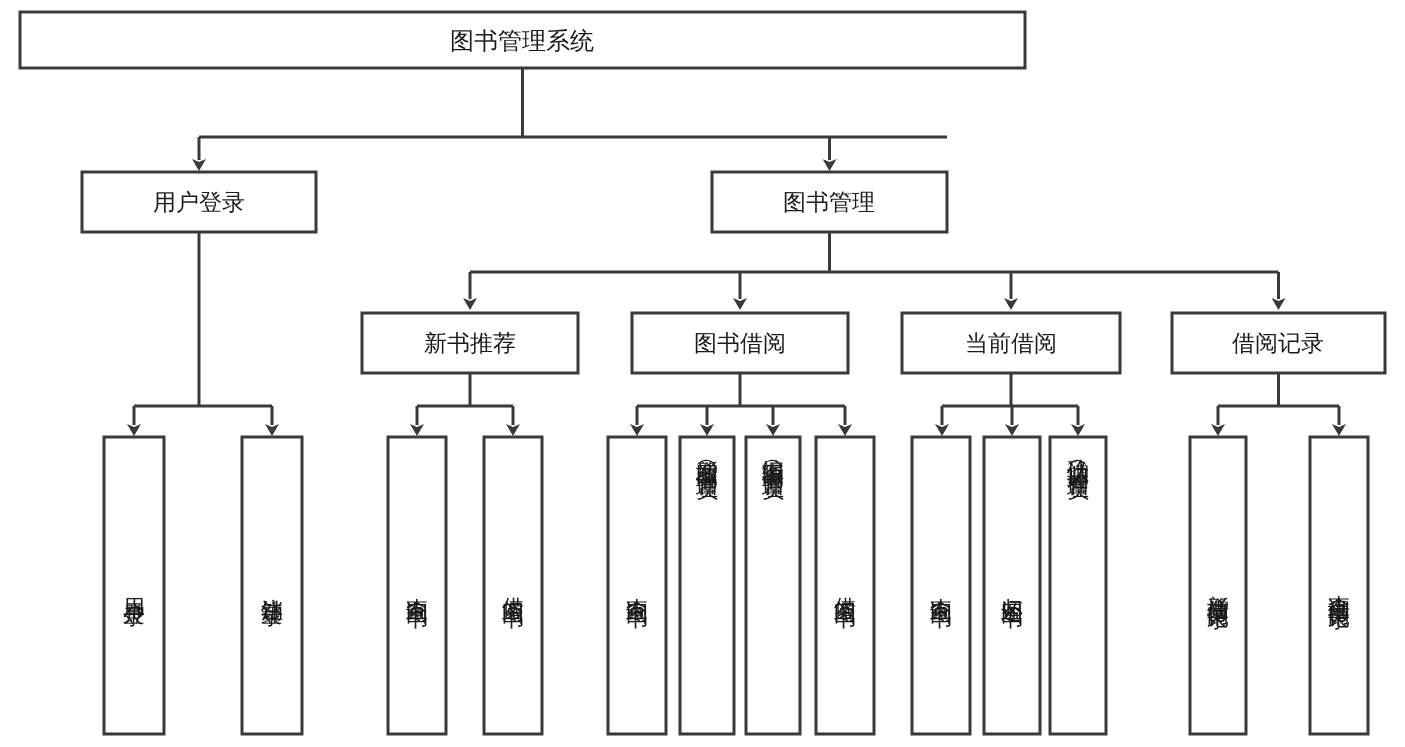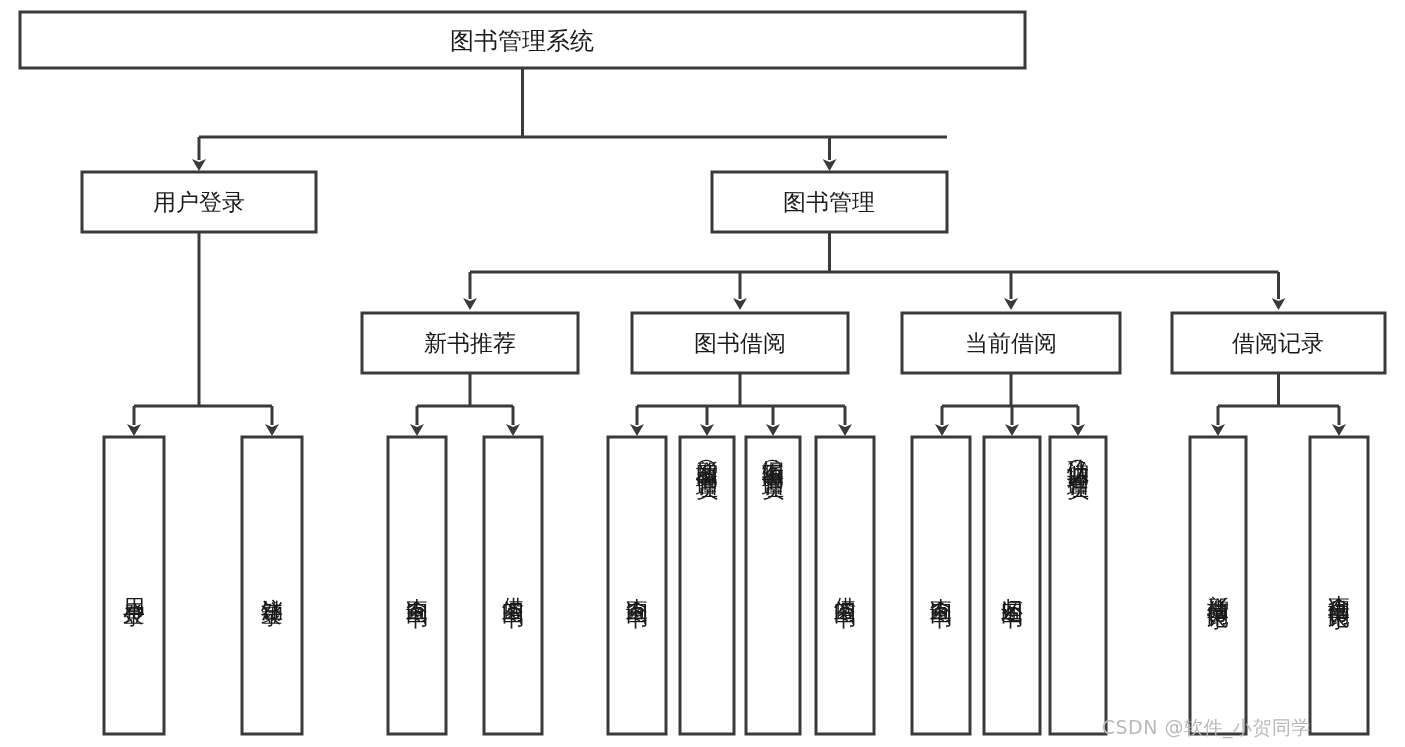--- a/index.html
+++ b/index.html
@@ -211,15 +211,14 @@
   <div class="leafwrap top" style="left:1050px;top:437px;width:56px;height:297px;">
     <span class="leaftext">确认归还（管理员）</span>
   </div>
   <div class="leafwrap center" style="left:1190px;top:437px;width:56px;height:297px;">
     <span class="leaftext">新增借阅记录</span>
   </div>
   <div class="leafwrap center" style="left:1310px;top:437px;width:58px;height:297px;">
     <span class="leaftext">查询借阅记录</span>
   </div>
 
-  <div class="watermark">CSDN @软件_小贺同学</div>
 
 </div>
 
 </body></html>

